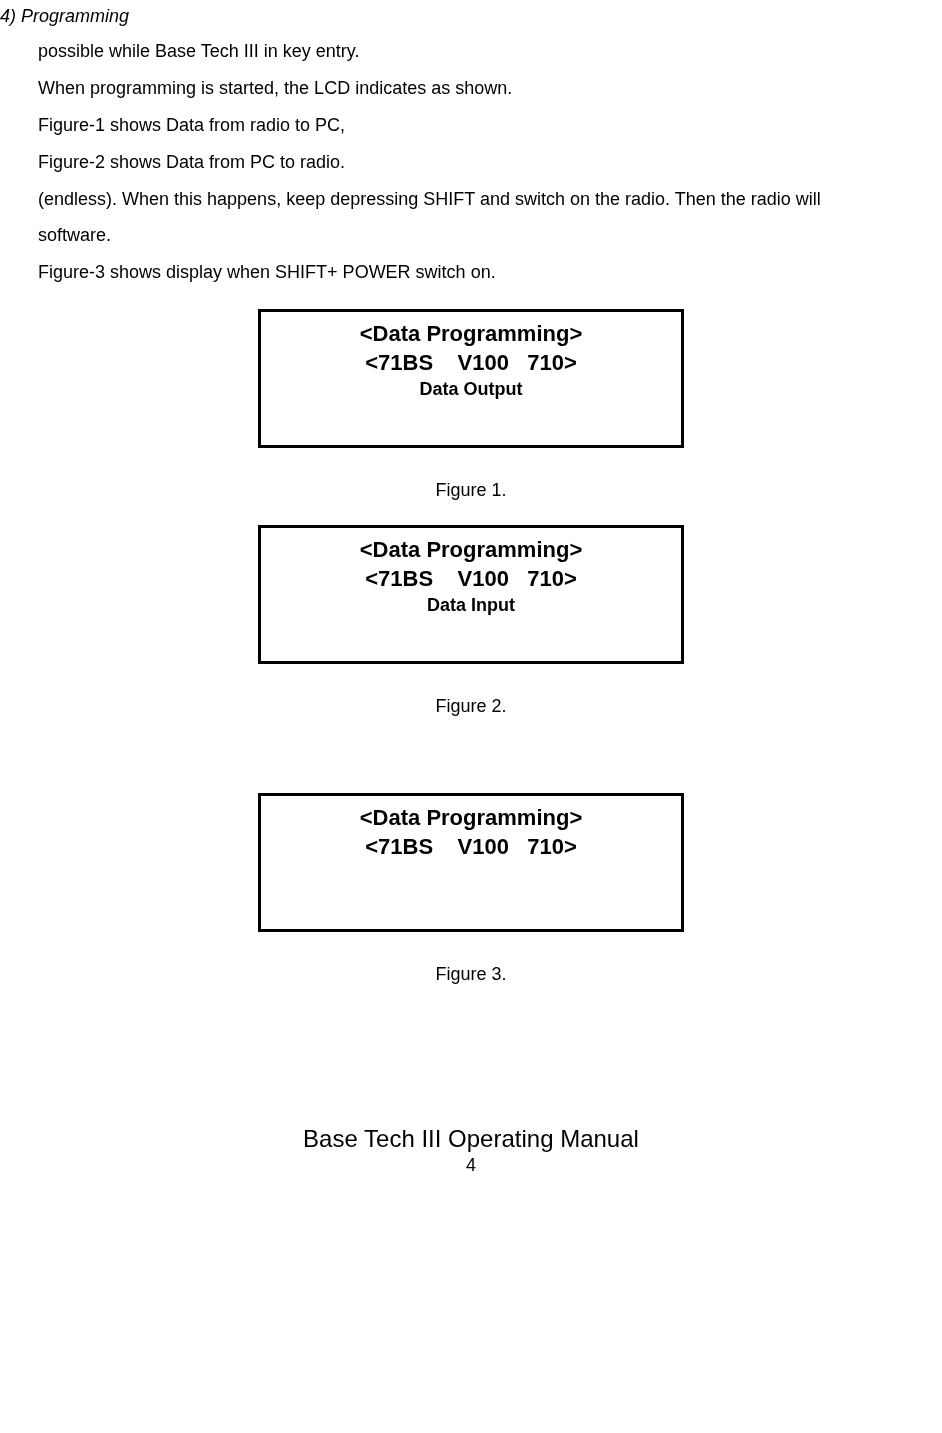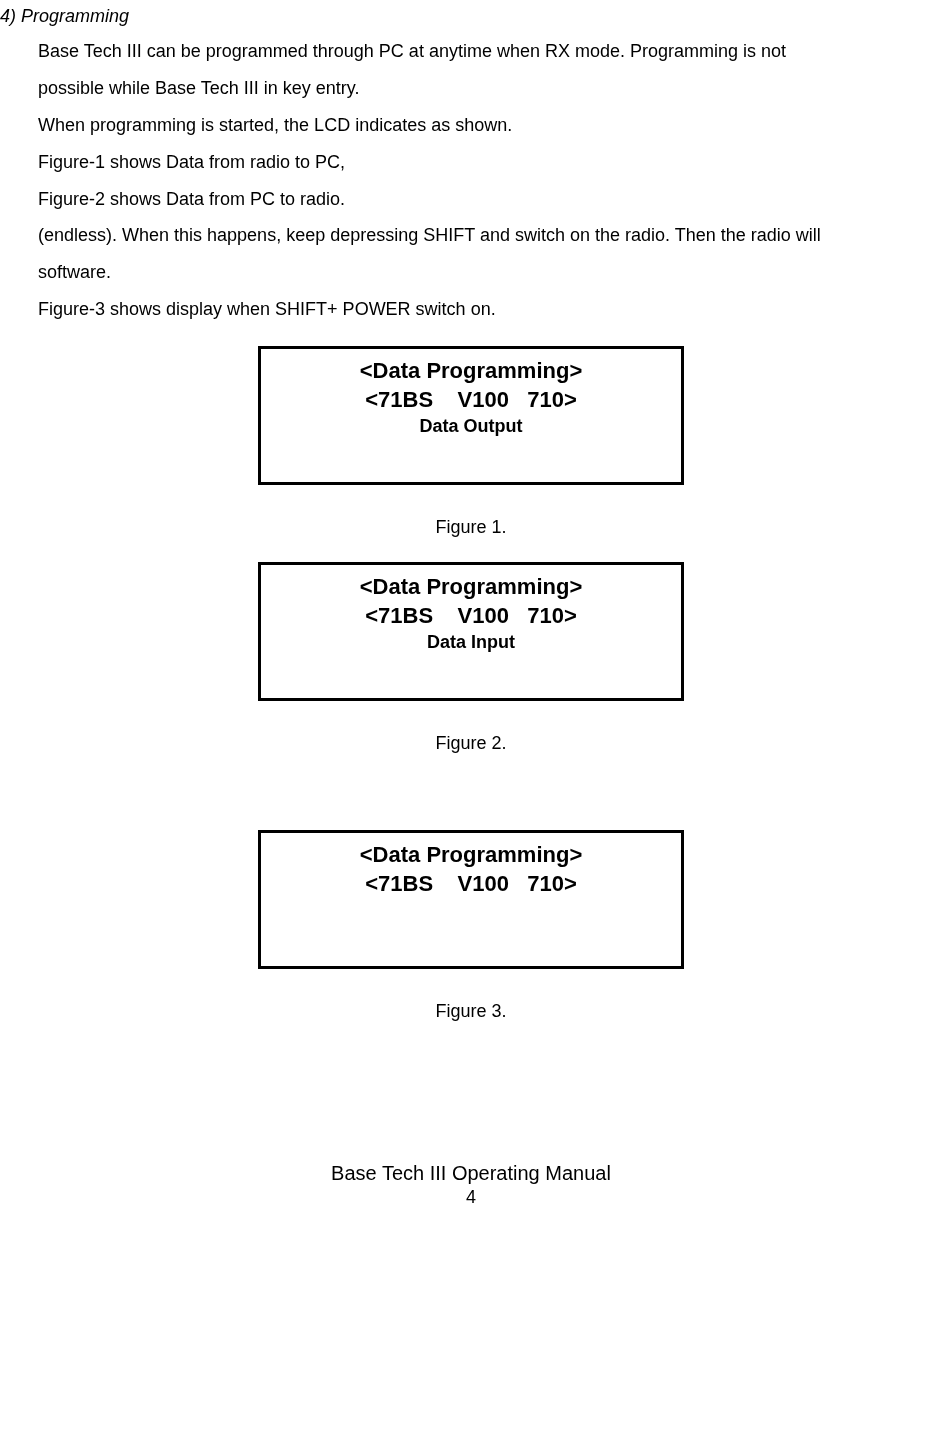--- a/index.html
+++ b/index.html
@@ -53,36 +53,35 @@
       margin-bottom: 24px;
     }
     .extra-gap {
       height: 52px;
     }
     .footer {
       text-align: center;
       margin-top: 140px;
     }
     .footer-title {
-      font-size: 20px;
+      font-size: 24px;
     }
     .footer-page {
       font-size: 18px;
       margin-top: 2px;
     }
   </style>
 </head>
 <body>
 
 <div class="page">
 
   <div class="section-heading">4) Programming</div>
 
   <div class="body-text">
-    <div>Base Tech III can be programmed through PC at anytime when RX mode. Programming is not</div>
     <div>possible while Base Tech III in key entry.</div>
     <div>When programming is started, the LCD indicates as shown.</div>
     <div>Figure-1 shows Data from radio to PC,</div>
     <div>Figure-2 shows Data from PC to radio.</div>
     <div>(endless). When this happens, keep depressing SHIFT and switch on the radio. Then the radio will</div>
     <div>software.</div>
     <div>Figure-3 shows display when SHIFT+ POWER switch on.</div>
   </div>
 
   <div class="figures-wrap">

